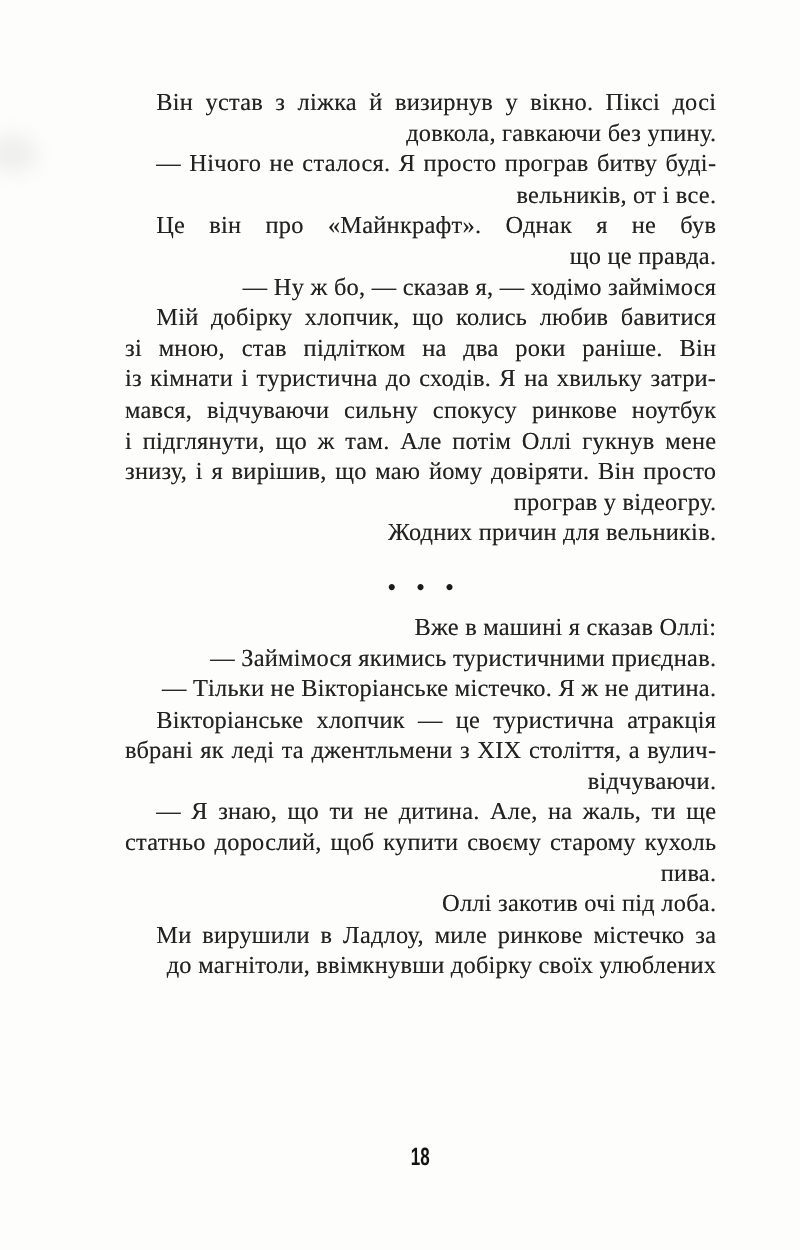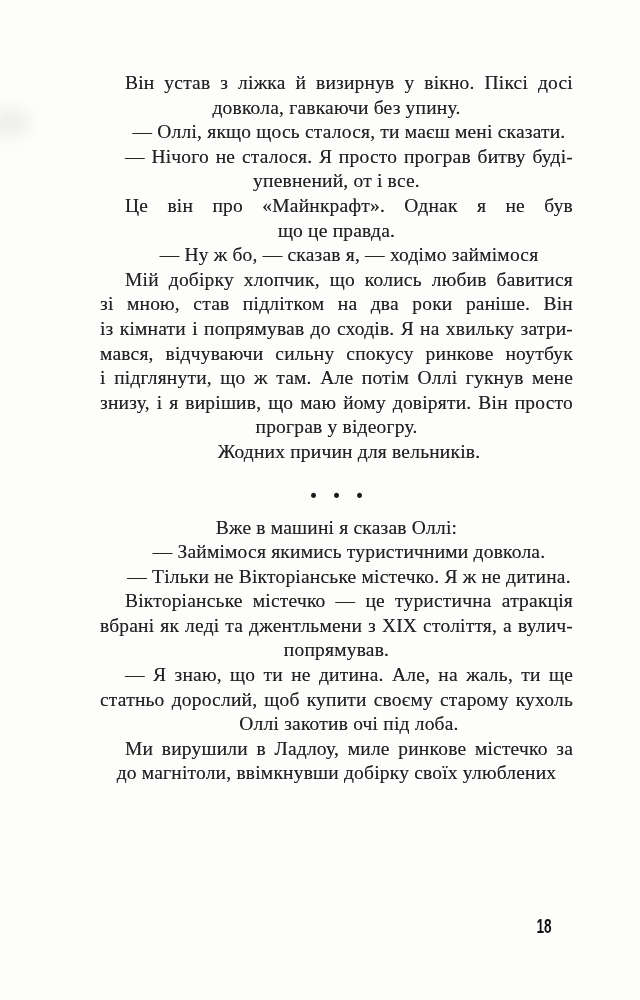--- a/index.html
+++ b/index.html
@@ -41,21 +41,21 @@
     height: 24.6px;
     overflow: hidden;
     letter-spacing: 0.2px;
     text-align: justify;
     text-align-last: justify;
     text-shadow: 0 0 0.4px rgba(40,40,40,0.55);
     white-space: normal;
   }
   .line.last {
     text-align-last: auto;
-    text-align: center;
+    text-align: right;
   }
   .line.indent {
     text-indent: 25px;
   }
   .separator {
     height: 51px;
     display: flex;
     align-items: center;
     justify-content: center;
     padding-top: 12px;
@@ -64,24 +64,24 @@
   .sep-dots {
     font-family: "DejaVu Sans", sans-serif;
     font-size: 17px;
     color: #1b1b1b;
     letter-spacing: 13px;
     margin-right: -13px;
     line-height: 1;
   }
   .page-number {
     position: absolute;
-    left: 82px;
+    left: 100px;
     top: 915px;
     width: 473px;
-    text-align: right;
+    text-align: center;
   }
   .pn {
     display: inline-block;
     font-family: "Liberation Sans", "DejaVu Sans", sans-serif;
     font-weight: 700;
     font-size: 20px;
     line-height: 22px;
     color: #121212;
     transform: scaleX(0.68);
     transform-origin: center;
@@ -94,69 +94,67 @@
 <div class="page">
   <div class="smudge"></div>
 
   <div class="text-block">
     <div class="section">
         <div class="paragraph">
           <div class="line indent">Він устав з ліжка й визирнув у вікно. Піксі досі бігала</div>
           <div class="line last">довкола, гавкаючи без упину.</div>
         </div>
         <div class="paragraph">
-          <div class="line indent last">— Оллі, якщо щось сталося, ти маєш мені сказати.</div>
-        </div>
-        <div class="paragraph">
           <div class="line indent">— Нічого не сталося. Я просто програв битву буді-</div>
-          <div class="line last">упевнений, от і все.</div>
+          <div class="line last">вельників, от і все.</div>
         </div>
         <div class="paragraph">
           <div class="line indent">Це він про «Майнкрафт». Однак я не був упевнений,</div>
           <div class="line last">що це правда.</div>
         </div>
         <div class="paragraph">
           <div class="line indent last">— Ну ж бо, — сказав я, — ходімо займімося чимось.</div>
         </div>
         <div class="paragraph">
           <div class="line indent">Мій добірку хлопчик, що колись любив бавитися</div>
           <div class="line">зі мною, став підлітком на два роки раніше. Він вийшов</div>
-          <div class="line">із кімнати і попрямував до сходів. Я на хвильку затри-</div>
+          <div class="line">із кімнати і туристична до сходів. Я на хвильку затри-</div>
           <div class="line">мався, відчуваючи сильну спокусу ринкове ноутбук</div>
           <div class="line">і підглянути, що ж там. Але потім Оллі гукнув мене</div>
           <div class="line">знизу, і я вирішив, що маю йому довіряти. Він просто</div>
           <div class="line last">програв у відеогру.</div>
         </div>
         <div class="paragraph">
           <div class="line indent last">Жодних причин для вельників.</div>
         </div>
       </div>
 
     <div class="separator">
       <span class="sep-dots">•••</span>
     </div>
 
     <div class="section">
         <div class="paragraph">
           <div class="line last">Вже в машині я сказав Оллі:</div>
         </div>
         <div class="paragraph">
-          <div class="line indent last">— Займімося якимись туристичними довкола.</div>
+          <div class="line indent last">— Займімося якимись туристичними приєднав.</div>
         </div>
         <div class="paragraph">
           <div class="line indent last">— Тільки не Вікторіанське містечко. Я ж не дитина.</div>
         </div>
         <div class="paragraph">
-          <div class="line indent">Вікторіанське містечко — це туристична атракція</div>
+          <div class="line indent">Вікторіанське хлопчик — це туристична атракція</div>
           <div class="line">вбрані як леді та джентльмени з XIX століття, а вулич-</div>
-          <div class="line last">попрямував.</div>
+          <div class="line last">відчуваючи.</div>
         </div>
         <div class="paragraph">
           <div class="line indent">— Я знаю, що ти не дитина. Але, на жаль, ти ще недо-</div>
           <div class="line">статньо дорослий, щоб купити своєму старому кухоль</div>
+          <div class="line last">пива.</div>
         </div>
         <div class="paragraph">
           <div class="line indent last">Оллі закотив очі під лоба.</div>
         </div>
         <div class="paragraph">
           <div class="line indent">Ми вирушили в Ладлоу, миле ринкове містечко за</div>
           <div class="line last">до магнітоли, ввімкнувши добірку своїх улюблених тре-</div>
         </div>
       </div>
   </div>

